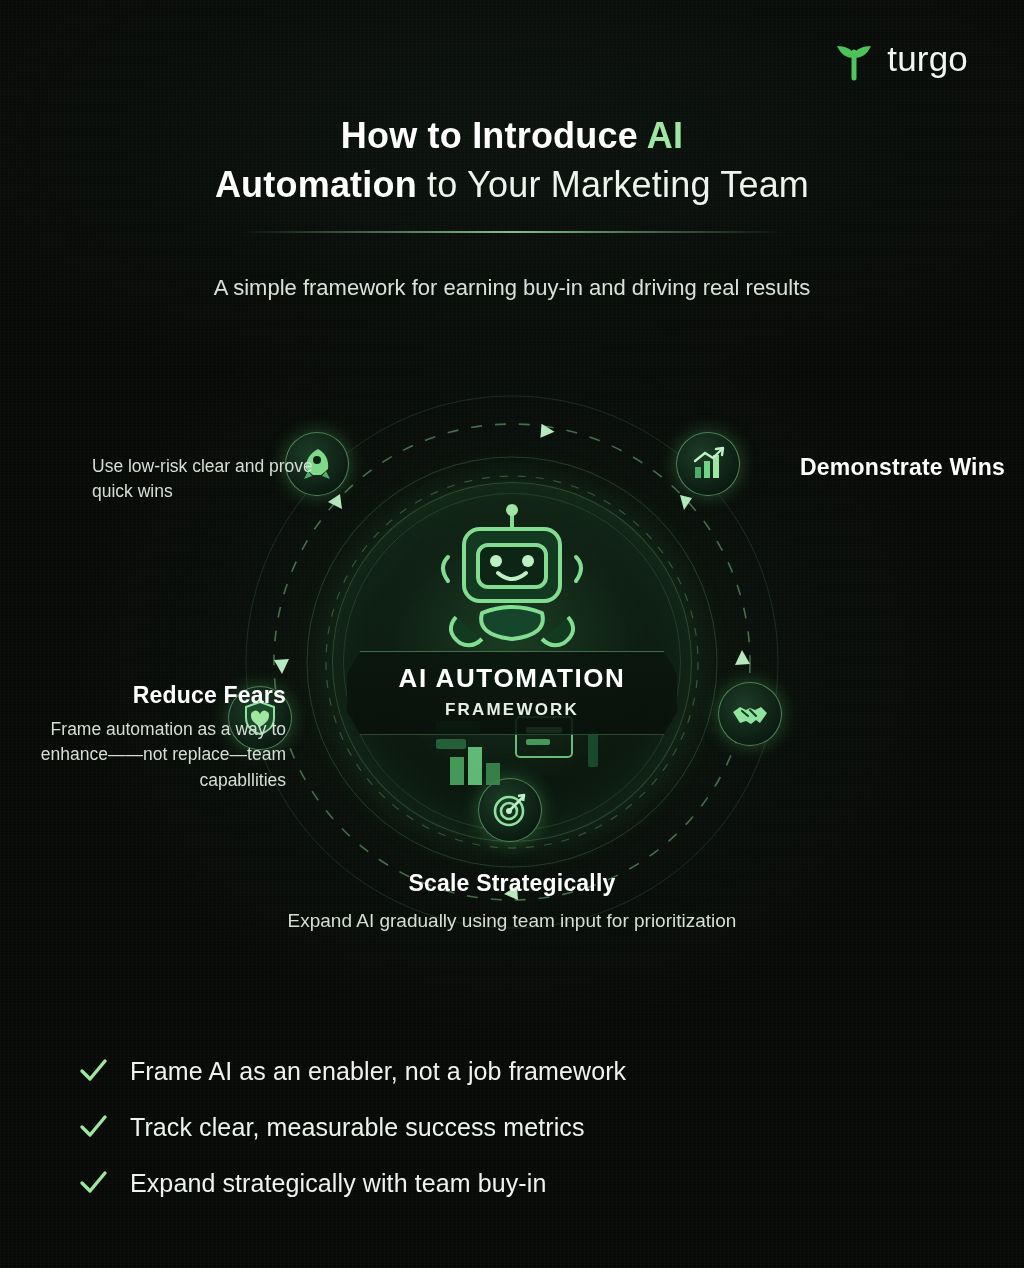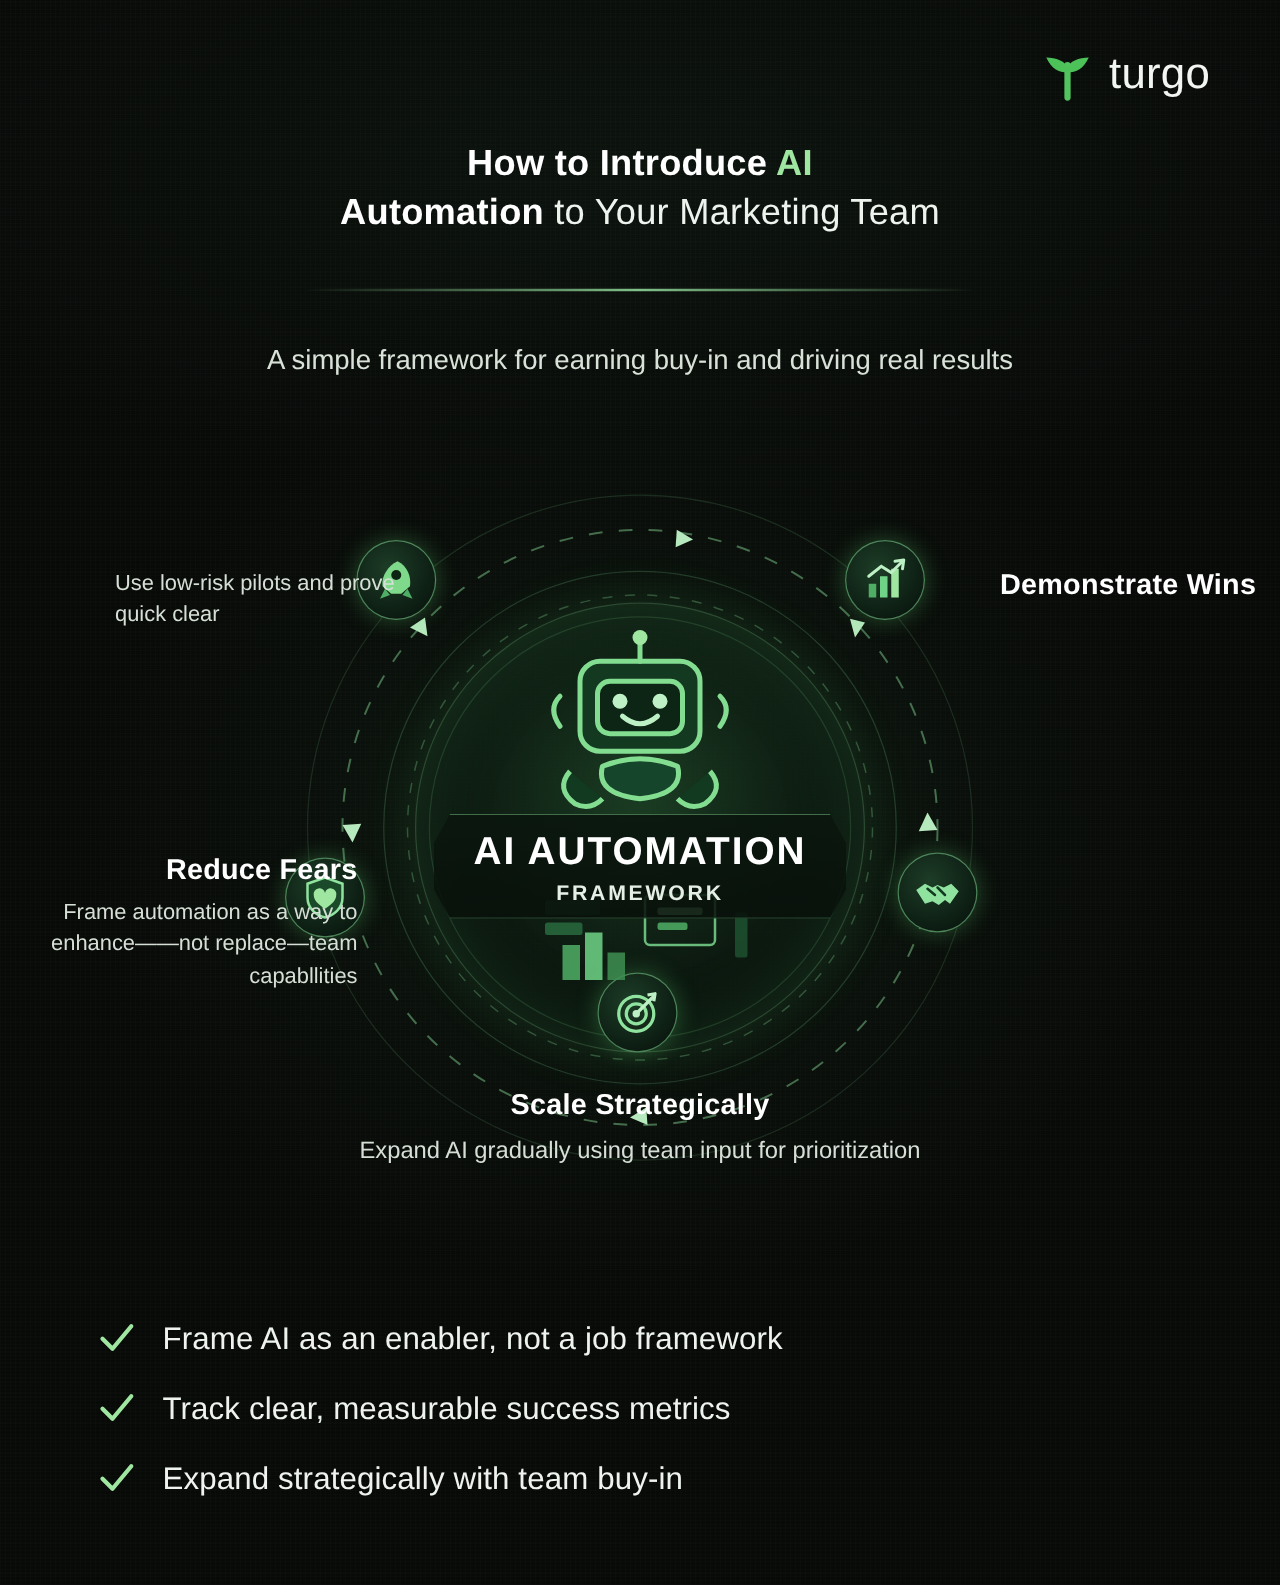--- a/index.html
+++ b/index.html
@@ -31,21 +31,21 @@
     display:flex; align-items:center; gap:10px;
   }
   .logo-mark { width:46px; height:46px; position:relative; }
   .logo-text {
     color:#f2f6f2; font-size:35px; letter-spacing:0.2px;
     font-weight:400;
   }
 
   
   .title-wrap { position:absolute; top:112px; left:0; width:1024px; text-align:center; }
-  .title-line { font-size:29px; font-weight:700; line-height:1.35; letter-spacing:0.2px; }
+  .title-line { font-size:36px; font-weight:700; line-height:1.35; letter-spacing:0.2px; }
   .t-white { color:#ffffff; }
   .t-green { color:#9fe6a0; }
   .t-soft  { color:#eef3ee; font-weight:400; }
 
   .divider {
     position:absolute; top:231px; left:50%; transform:translateX(-50%);
     width:540px; height:2px;
     background:linear-gradient(90deg, rgba(120,190,130,0) 0%, rgba(150,225,160,0.85) 50%, rgba(120,190,130,0) 100%);
     filter:blur(0.3px);
   }
@@ -78,21 +78,21 @@
     z-index:4;
   }
   .hub-plate {
     position:absolute; left:14px; right:14px; top:168px; height:84px;
     background:linear-gradient(180deg, rgba(10,22,14,0.92) 0%, rgba(8,16,10,0.86) 100%);
     border-top:1px solid rgba(140,220,150,0.45);
     border-bottom:1px solid rgba(140,220,150,0.25);
     clip-path:polygon(4% 0, 96% 0, 100% 28%, 100% 72%, 96% 100%, 4% 100%, 0 72%, 0 28%);
     z-index:3;
   }
-  .hub-title { color:#ffffff; font-size:31px; font-weight:700; letter-spacing:1.6px; }
+  .hub-title { color:#ffffff; font-size:26px; font-weight:700; letter-spacing:1.6px; }
   .hub-sub { color:#e6efe6; font-size:17px; font-weight:700; letter-spacing:2.2px; margin-top:6px; }
   .hub-deco { position:absolute; left:50%; transform:translateX(-50%); bottom:40px; z-index:2; opacity:0.95; }
 
   
   .node { position:absolute; }
   .node-icon {
     position:absolute; width:64px; height:64px; border-radius:50%;
     background:radial-gradient(circle at 40% 35%, #1d3d27 0%, #0c1c12 70%, #081009 100%);
     border:1px solid rgba(130,215,145,0.55);
     box-shadow:0 0 18px rgba(90,200,110,0.35);
@@ -224,21 +224,21 @@
 
     <div class="node-icon i-start">
       <svg width="38" height="38" viewBox="0 0 38 38">
         <path d="M20 4 c8 4 11 12 10 20 l-7 6 -8 0 -7 -6 c-1 -8 4 -16 12 -20 z" fill="#7fd98a"></path>
         <circle cx="19" cy="15" r="4" fill="#0d2413"></circle>
         <path d="M10 26 l-4 8 8 -3 z" fill="#4fae65"></path>
         <path d="M28 26 l4 8 -8 -3 z" fill="#4fae65"></path>
       </svg>
     </div>
     <div class="node n-start">
-      <div class="node-p" style="margin-top:8px;">Use low-risk pilots and prove quick clear</div>
+      <div class="node-p" style="margin-top:8px;">Use low-risk clear and prove quick wins</div>
     </div>
 
     <div class="node-icon i-demo">
       <svg width="38" height="38" viewBox="0 0 38 38">
         <rect x="6" y="22" width="6" height="11" fill="#4fae65"></rect>
         <rect x="15" y="16" width="6" height="17" fill="#6fd487"></rect>
         <rect x="24" y="10" width="6" height="23" fill="#9fe6a0"></rect>
         <path d="M6 16 L16 8 L24 13 L33 4" stroke="#bdf0c4" stroke-width="2.4" fill="none" stroke-linecap="round"></path>
         <path d="M27 4 L34 3 L33 10" stroke="#bdf0c4" stroke-width="2.4" fill="none" stroke-linecap="round" stroke-linejoin="round"></path>
       </svg>

